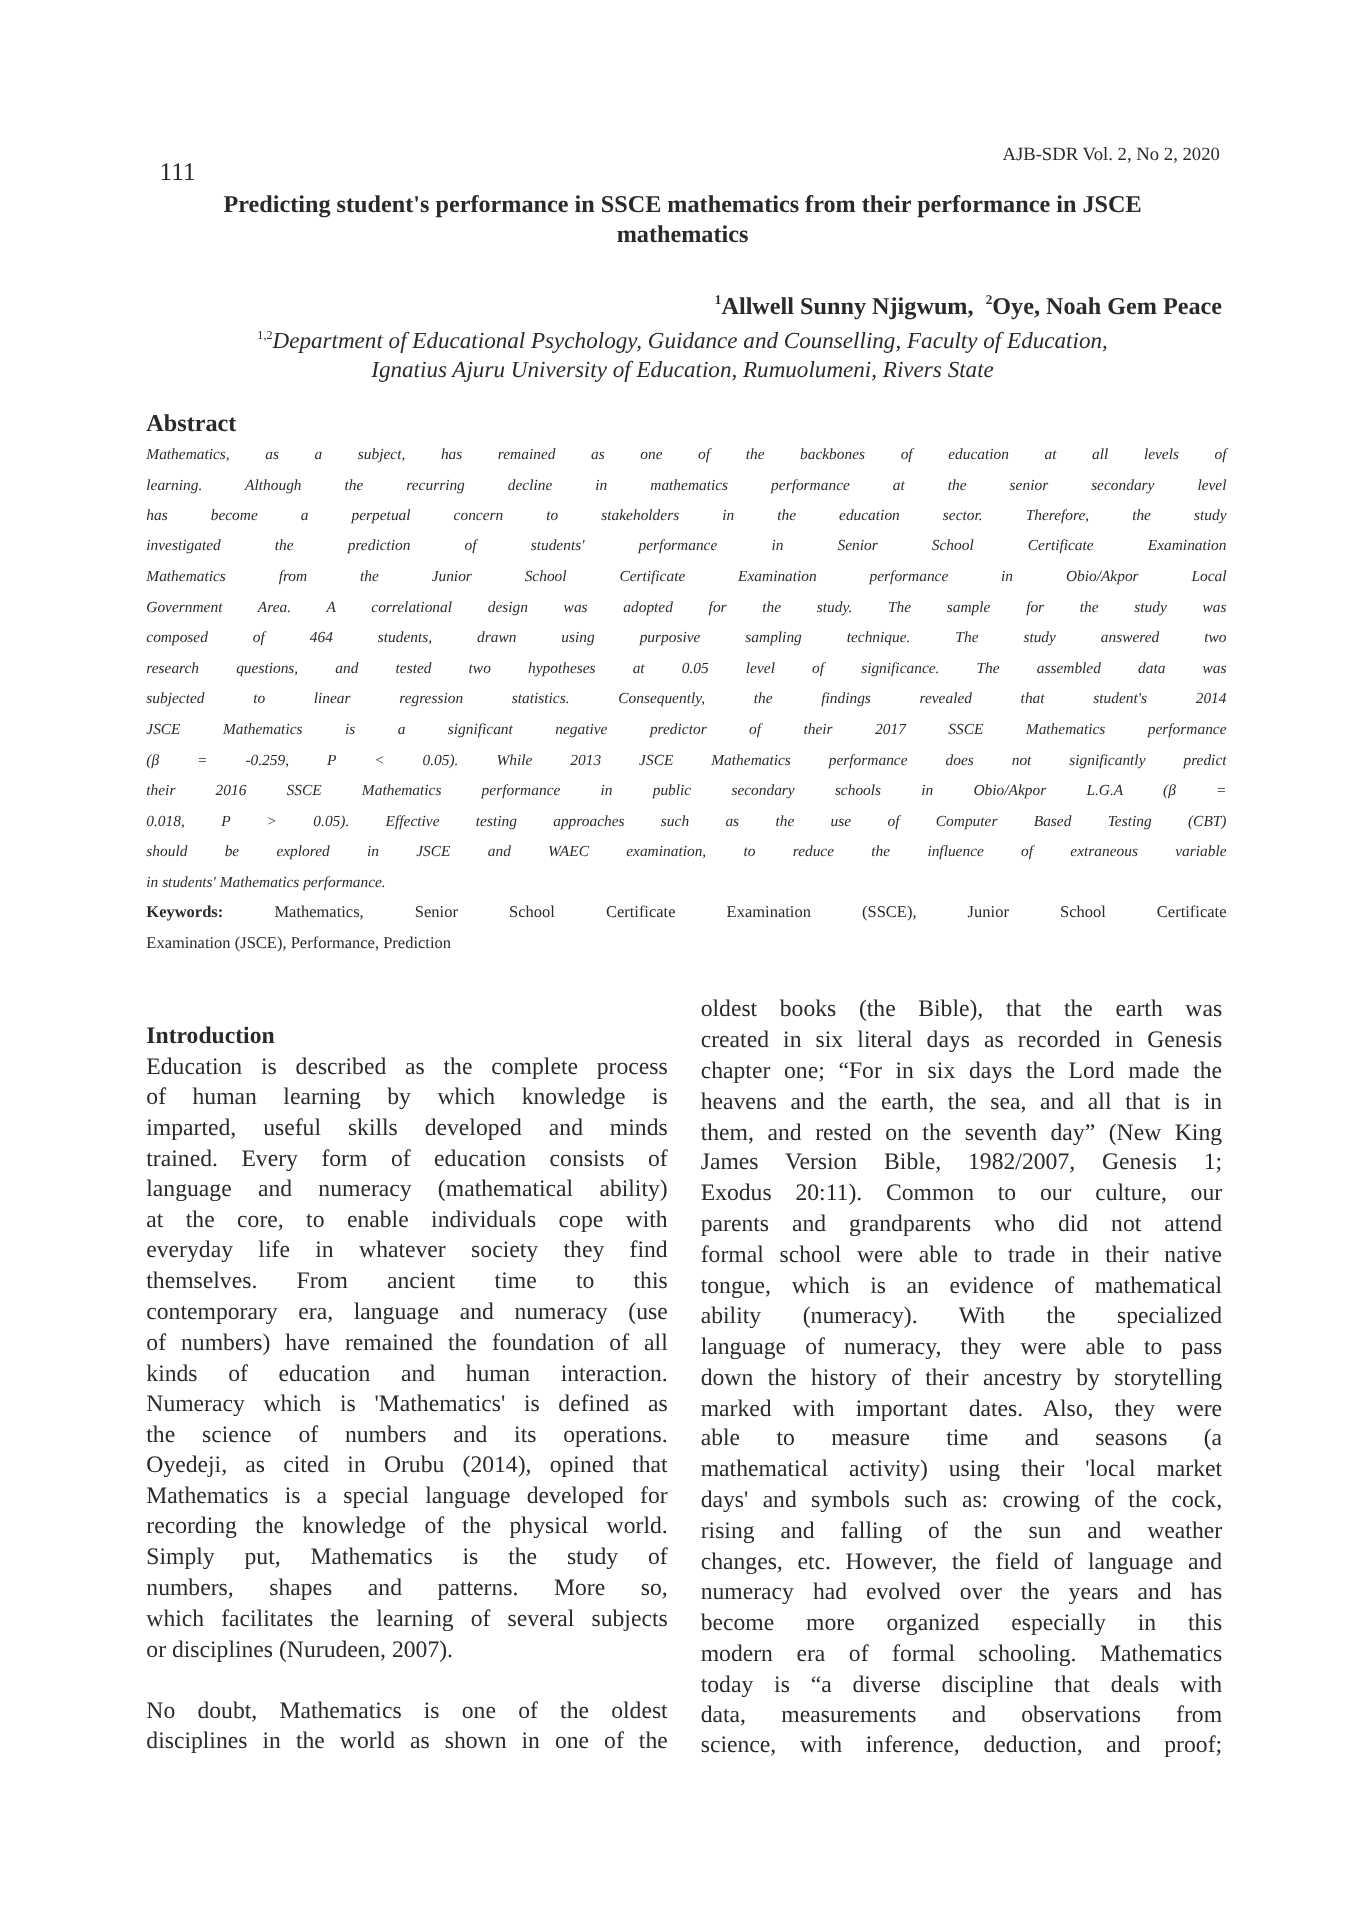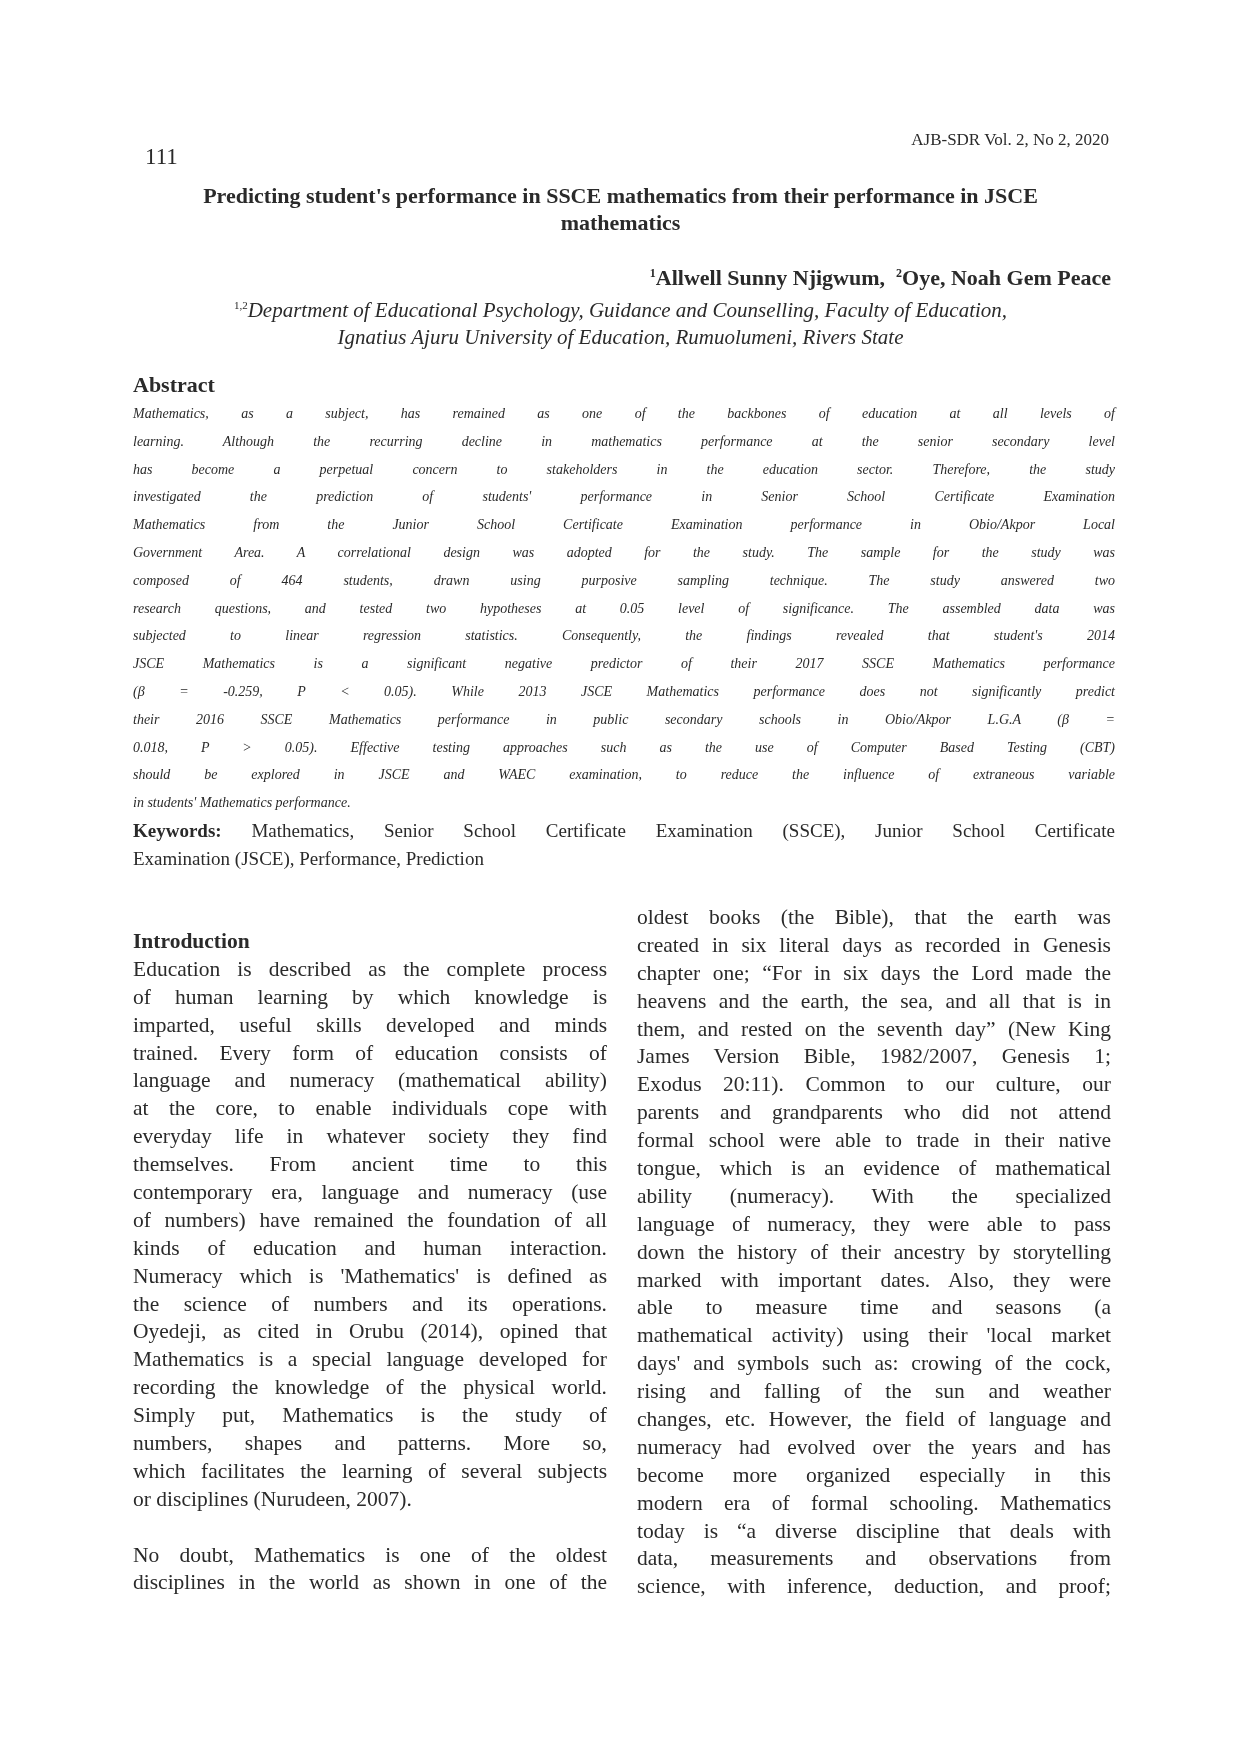--- a/index.html
+++ b/index.html
@@ -1,29 +1,29 @@
 <!DOCTYPE html>
 <html><head>
 <meta charset="utf-8">
 <style>
   html, body { margin: 0; padding: 0; background: #ffffff; }
   body { width: 1241px; height: 1754px; position: relative; overflow: hidden; color: #2a2a2a; font-family: "Liberation Serif", serif; }
   .abs { position: absolute; }
   .page-num { left: 145px; top: 144px; font-size: 23px; }
   .journal { right: 132px; top: 130px; font-size: 17px; margin-left: 16px; }
-  .title { left: 130px; width: 981px; top: 182px; text-align: center; font-weight: bold; font-size: 22px; line-height: 27px; }
+  .title { left: 130px; width: 981px; top: 172px; text-align: center; font-weight: bold; font-size: 22px; line-height: 27px; }
   .authors { left: 130px; width: 981px; top: 265px; text-align: right; font-weight: bold; font-size: 22px; }
   .authors sup { font-size: 12px; }
   .affil { left: 130px; width: 981px; top: 292px; text-align: center; font-style: italic; font-size: 21px; line-height: 27px; }
   .affil sup { font-size: 11px; font-style: normal; }
   .abs-head { left: 133px; top: 372px; font-weight: bold; font-size: 22px; }
   .abs-body { left: 133px; width: 982px; top: 400px; font-style: italic; font-size: 14px; }
   .line { display: block; height: 27.8px; line-height: 27.8px; white-space: nowrap; text-align: justify; text-align-last: justify; }
   .line.last { text-align-last: left; }
-  .keywords { left: 133px; width: 982px; top: 817px; font-size: 19px; }
+  .keywords { left: 133px; width: 982px; top: 817px; font-size: 15px; }
   .keywords b { font-weight: bold; }
   .col { width: 474px; font-size: 21.5px; }
   .col-left { left: 133px; top: 928px; }
   .col-right { left: 637px; top: 904px; }
   .col .line { height: 27.9px; line-height: 27.9px; }
   .sec-head { font-weight: bold; }
   .gap { display: block; height: 27.9px; }
 </style>
 </head>
 <body>

